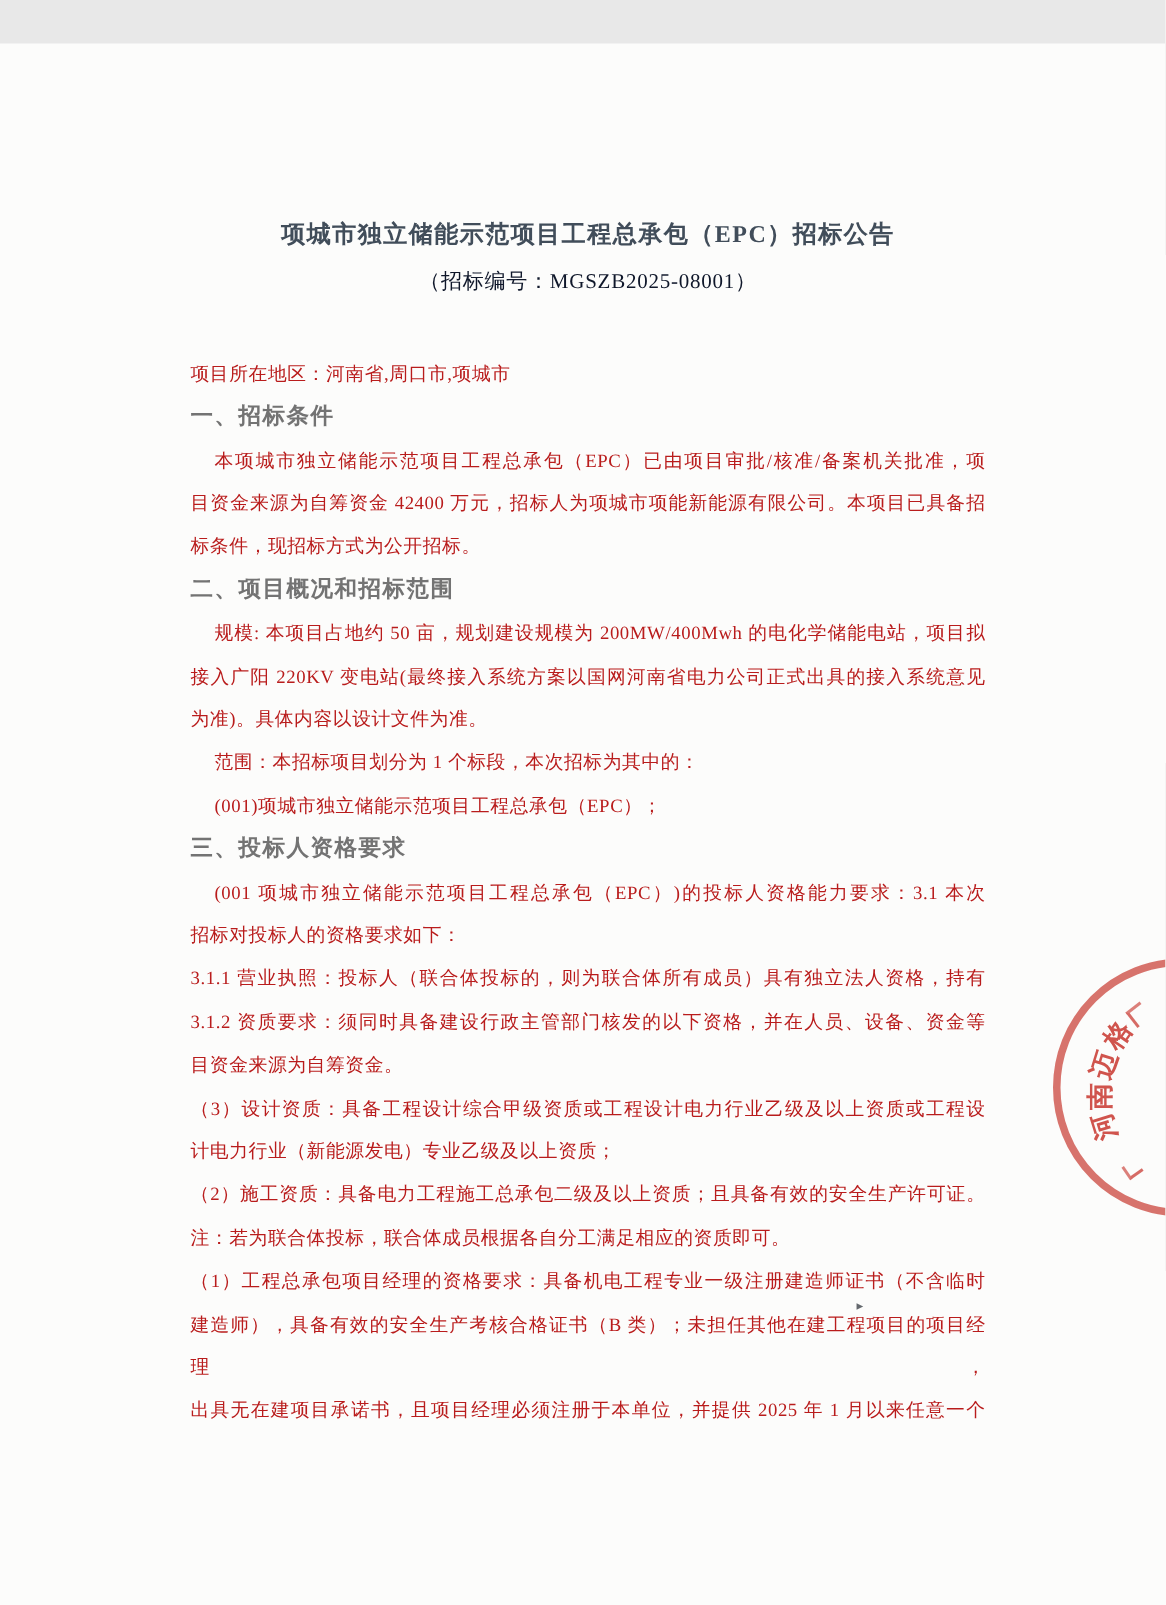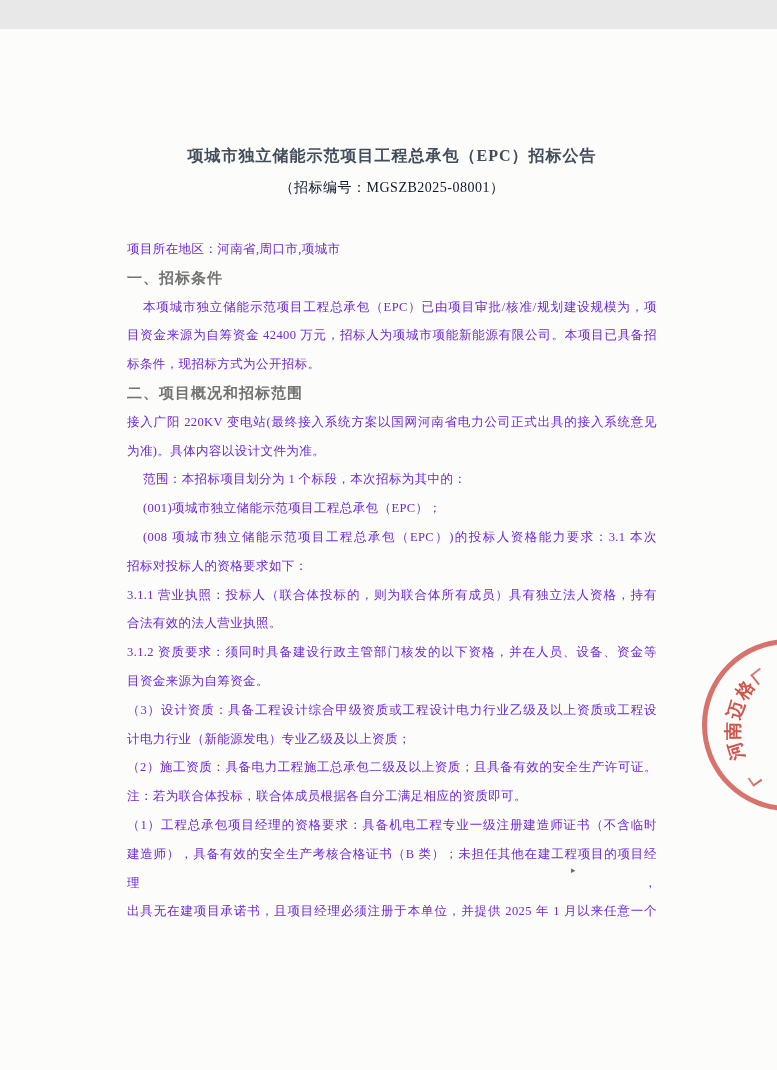--- a/index.html
+++ b/index.html
@@ -34,21 +34,21 @@
     color:#0f172a;
   }
   .doc-body{
     position:absolute;
     left:127px;top:206px;
     width:530px;
   }
   .line{
     line-height:28.8px;
     font-size:12.5px;
-    color:#6d28d9;
+    color:#b91c1c;
     letter-spacing:0.4px;
     white-space:normal;
   }
   .line.heading{
     font-size:15px;
     font-weight:bold;
     color:#737373;
     letter-spacing:1px;
   }
   .line.indent{ text-indent:16px; }
@@ -93,32 +93,33 @@
 
 <div class="page">
 
   <div class="doc-title">项城市独立储能示范项目工程总承包（EPC）招标公告</div>
 
   <div class="doc-subtitle">（招标编号：MGSZB2025-08001）</div>
 
   <div class="doc-body" id="doc-body">
       <div class="line body">项目所在地区：河南省,周口市,项城市</div>
       <div class="line heading">一、招标条件</div>
-      <div class="line body indent full">本项城市独立储能示范项目工程总承包（EPC）已由项目审批/核准/规划建设规模为，项</div>
+      <div class="line body indent full">本项城市独立储能示范项目工程总承包（EPC）已由项目审批/核准/备案机关批准，项</div>
       <div class="line body full">目资金来源为自筹资金 42400 万元，招标人为项城市项能新能源有限公司。本项目已具备招</div>
       <div class="line body">标条件，现招标方式为公开招标。</div>
       <div class="line heading">二、项目概况和招标范围</div>
+      <div class="line body indent full">规模: 本项目占地约 50 亩，规划建设规模为 200MW/400Mwh 的电化学储能电站，项目拟</div>
       <div class="line body full">接入广阳 220KV 变电站(最终接入系统方案以国网河南省电力公司正式出具的接入系统意见</div>
       <div class="line body">为准)。具体内容以设计文件为准。</div>
       <div class="line body indent">范围：本招标项目划分为 1 个标段，本次招标为其中的：</div>
       <div class="line body indent">(001)项城市独立储能示范项目工程总承包（EPC）；</div>
-      <div class="line body indent full">(008 项城市独立储能示范项目工程总承包（EPC）)的投标人资格能力要求：3.1 本次</div>
+      <div class="line heading">三、投标人资格要求</div>
+      <div class="line body indent full">(001 项城市独立储能示范项目工程总承包（EPC）)的投标人资格能力要求：3.1 本次</div>
       <div class="line body">招标对投标人的资格要求如下：</div>
       <div class="line body full">3.1.1 营业执照：投标人（联合体投标的，则为联合体所有成员）具有独立法人资格，持有</div>
-      <div class="line body">合法有效的法人营业执照。</div>
       <div class="line body full">3.1.2 资质要求：须同时具备建设行政主管部门核发的以下资格，并在人员、设备、资金等</div>
       <div class="line body">目资金来源为自筹资金。</div>
       <div class="line body full">（3）设计资质：具备工程设计综合甲级资质或工程设计电力行业乙级及以上资质或工程设</div>
       <div class="line body">计电力行业（新能源发电）专业乙级及以上资质；</div>
       <div class="line body full">（2）施工资质：具备电力工程施工总承包二级及以上资质；且具备有效的安全生产许可证。</div>
       <div class="line body">注：若为联合体投标，联合体成员根据各自分工满足相应的资质即可。</div>
       <div class="line body full">（1）工程总承包项目经理的资格要求：具备机电工程专业一级注册建造师证书（不含临时</div>
       <div class="line body full">建造师），具备有效的安全生产考核合格证书（B 类）；未担任其他在建工程项目的项目经理，</div>
       <div class="line body full">出具无在建项目承诺书，且项目经理必须注册于本单位，并提供 2025 年 1 月以来任意一个</div>
     </div>

